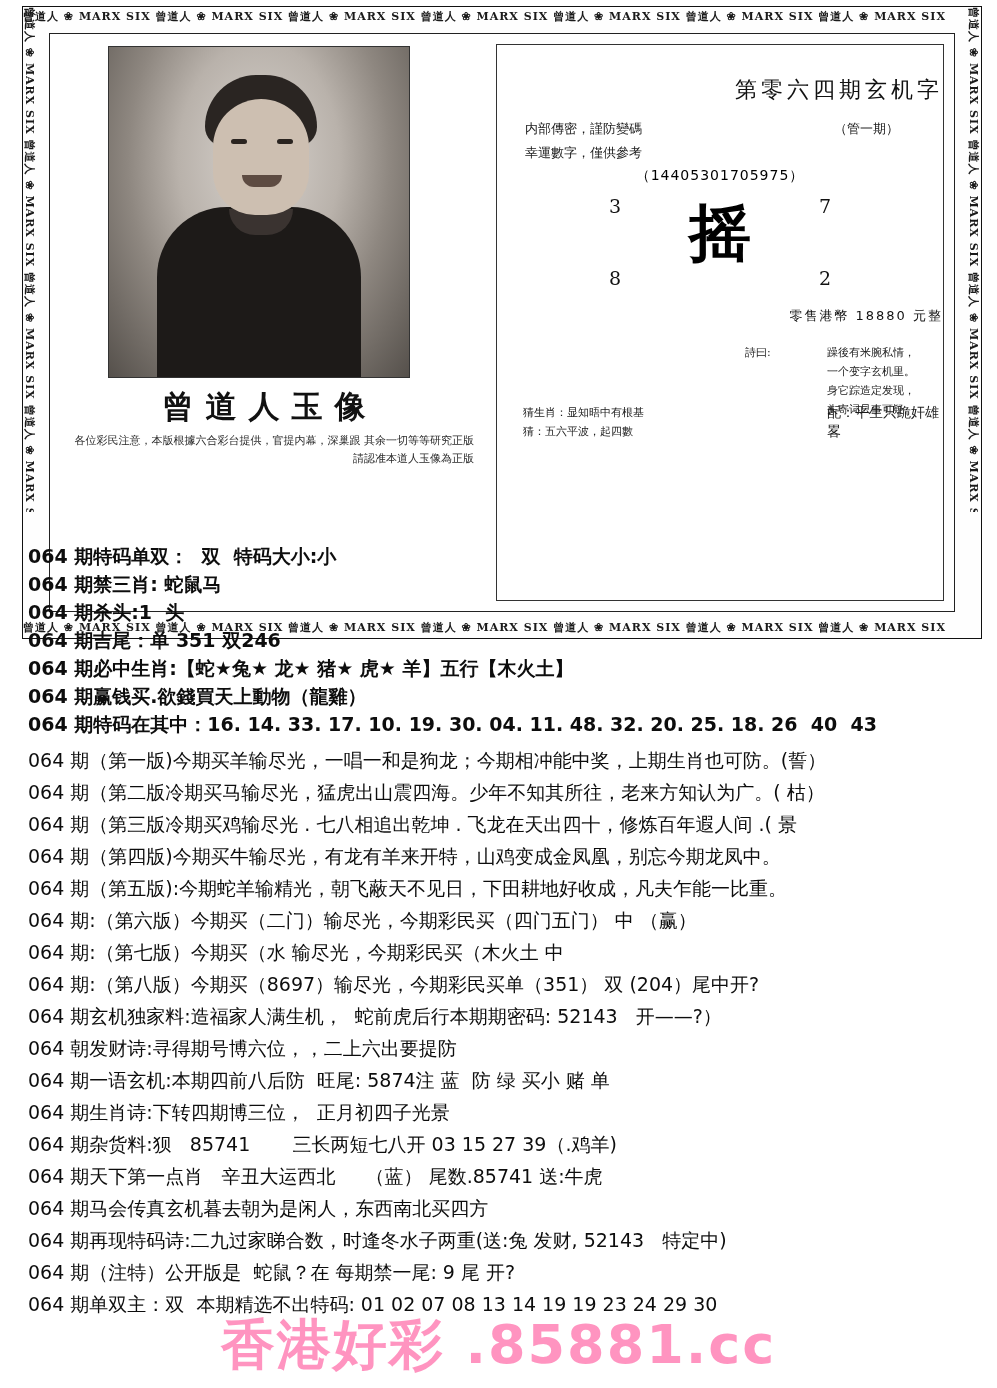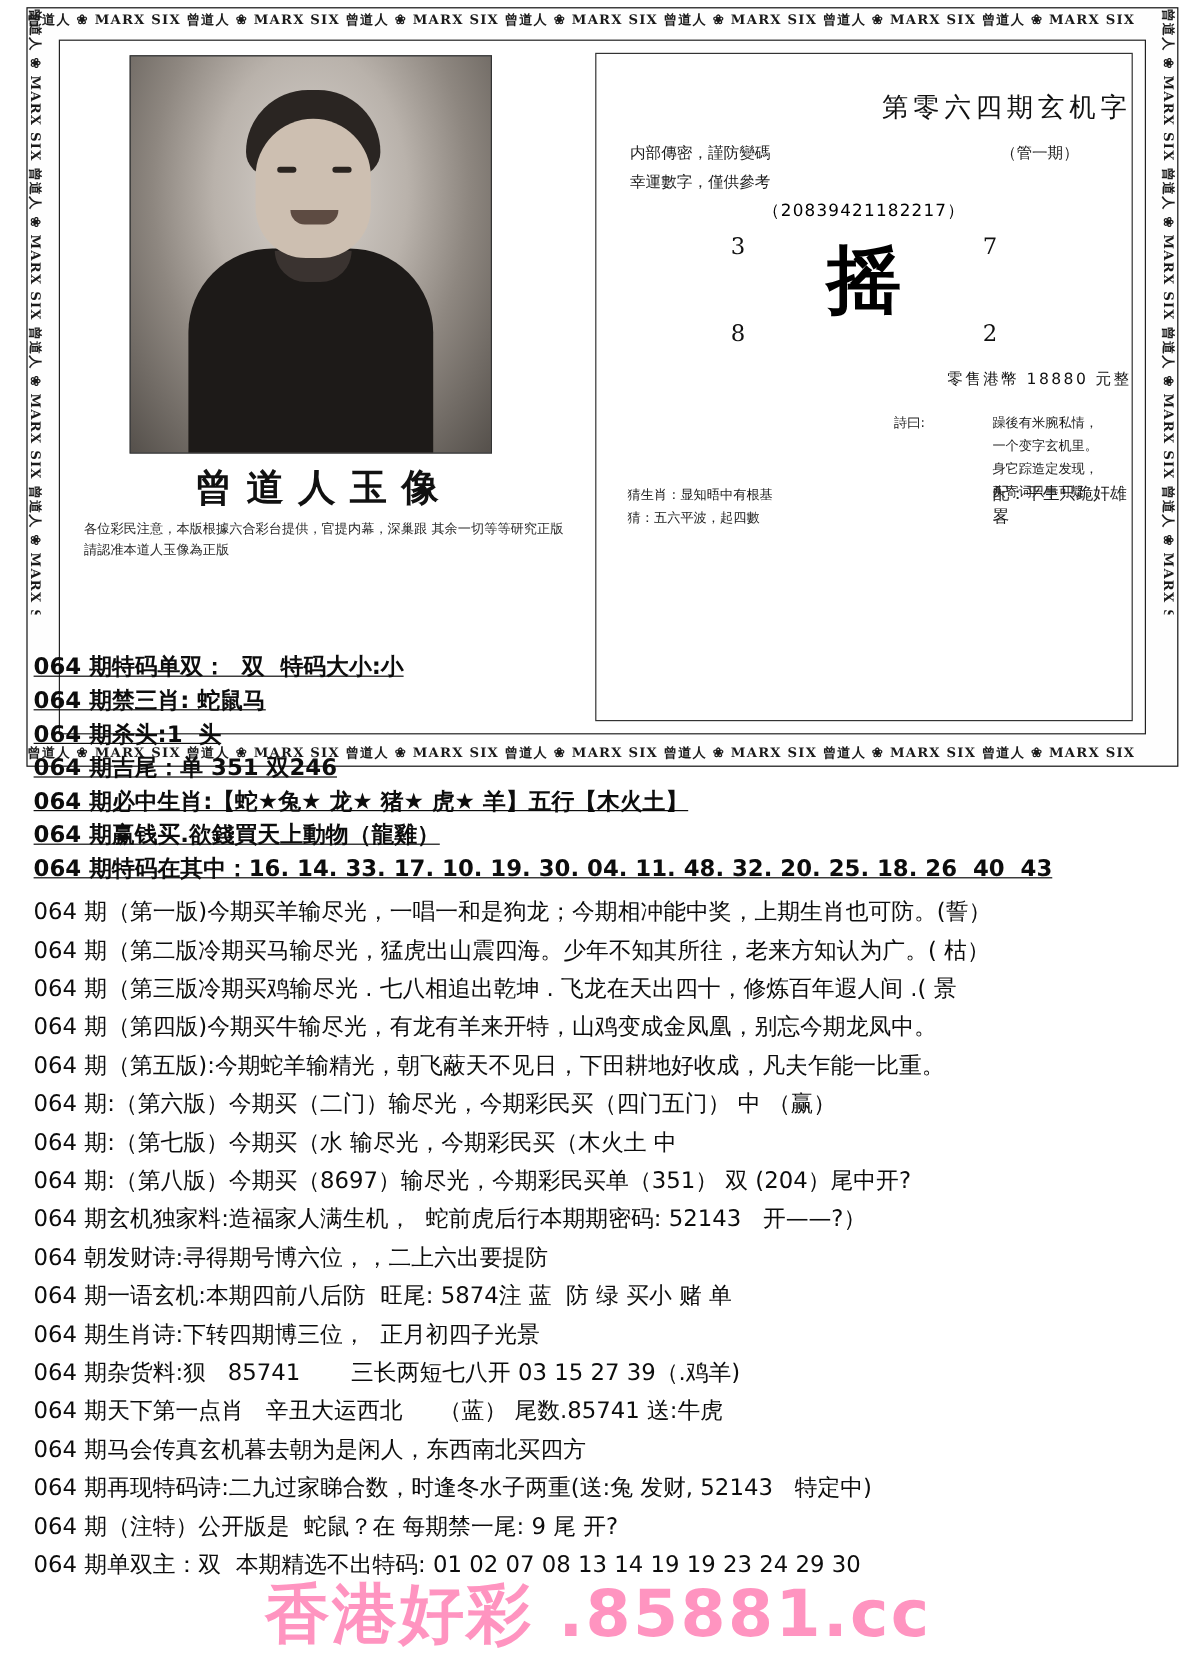--- a/index.html
+++ b/index.html
@@ -129,21 +129,21 @@
     font-family: "DejaVu Serif", serif;
     font-weight: bold;
     font-size: 31px;
     letter-spacing: 12px;
     color: #111;
   }
   .photo-note {
     position: absolute;
     left: 10px; right: 6px;
     top: 398px;
-    text-align: left;
+    text-align: right;
     font-size: 11px;
     line-height: 18px;
     color: #2a2a2a;
   }
 
   
   .card-panel {
     position: absolute;
     left: 446px;
     top: 10px;
@@ -252,21 +252,21 @@
     width: 950px;
   }
   .line {
     font-size: 19px;
     line-height: 22px;
     color: #0d0d0d;
     margin-bottom: 10px;
     white-space: pre-wrap;
     font-family: "DejaVu Sans", sans-serif;
   }
-  .line.bold { font-weight: bold; text-decoration: underline; }
+  .line.bold { font-weight: bold; }
   .line.tight { margin-bottom: 6px; }
   .line.loose { margin-bottom: 14px; }
 
   
   .watermark {
     position: absolute;
     left: 0;
     bottom: 6px;
     width: 997px;
     text-align: center;
@@ -307,21 +307,21 @@
 
     <div class="card-panel">
       <div class="card-title">第零六四期玄机字</div>
 
       <div class="card-sub">
         <div>内部傳密，謹防變碼</div>
         <div>幸運數字，僅供參考</div>
         <div class="card-period">（管一期）</div>
       </div>
 
-      <div class="card-code">（20839421182217）</div>
+      <div class="card-code">（14405301705975）</div>
 
       <div class="big-char-wrap">
         <div class="corner-num tl">3</div>
         <div class="corner-num tr">7</div>
         <div class="big-char">摇</div>
         <div class="corner-num bl">8</div>
         <div class="corner-num br">2</div>
       </div>
 
       <div class="card-price">零售港幣 18880 元整</div>

